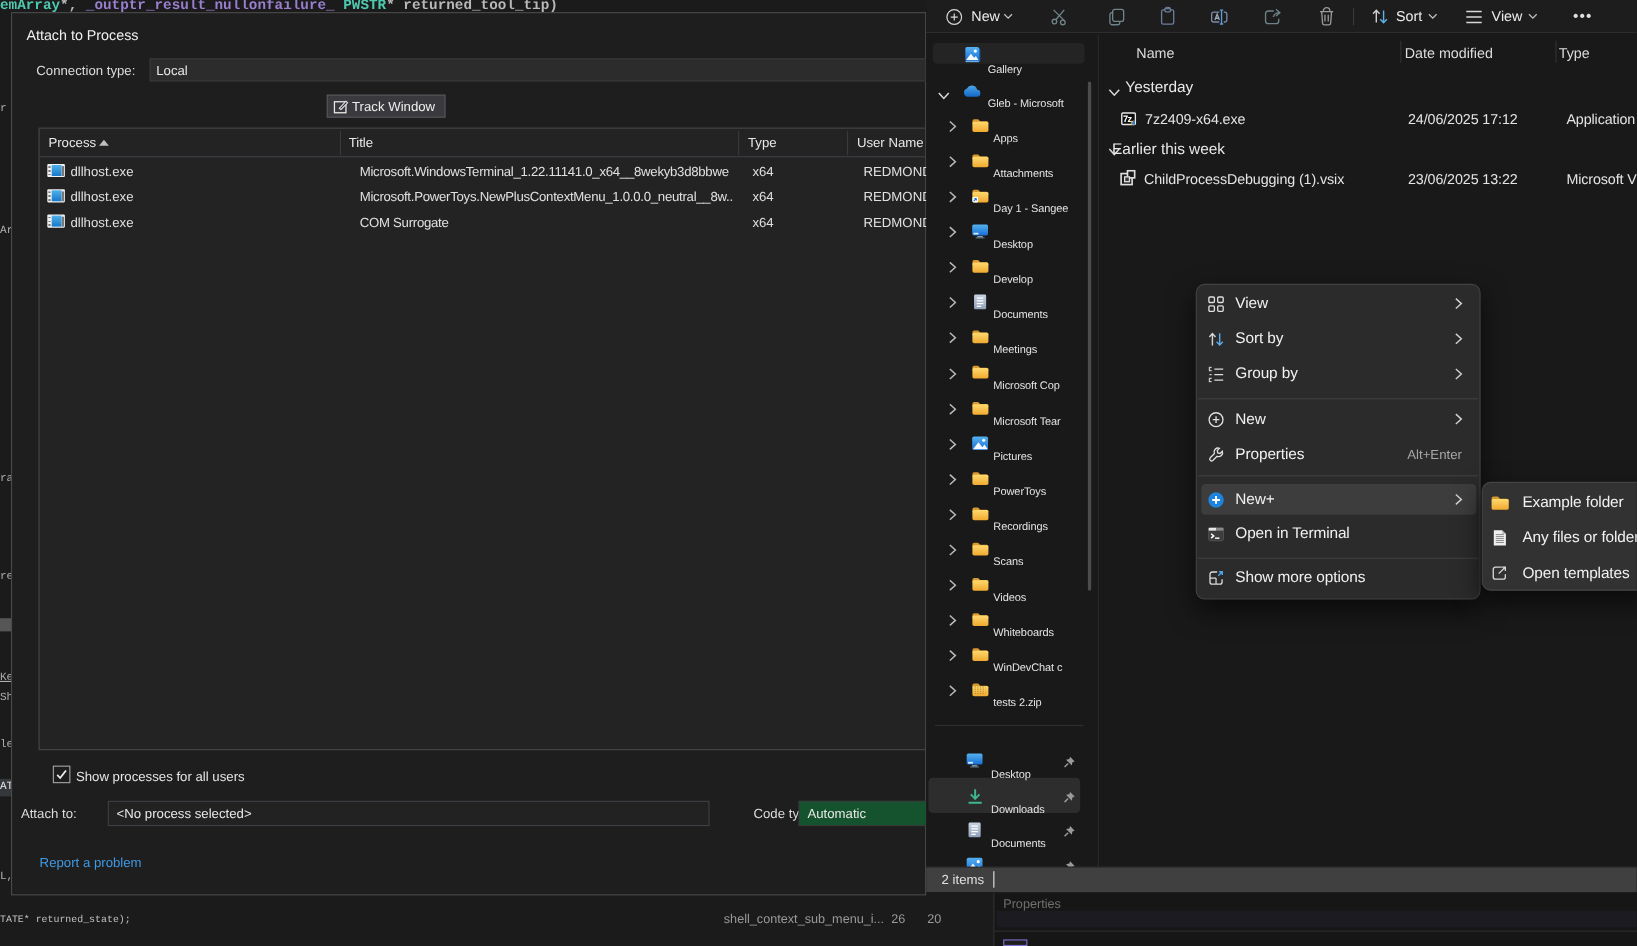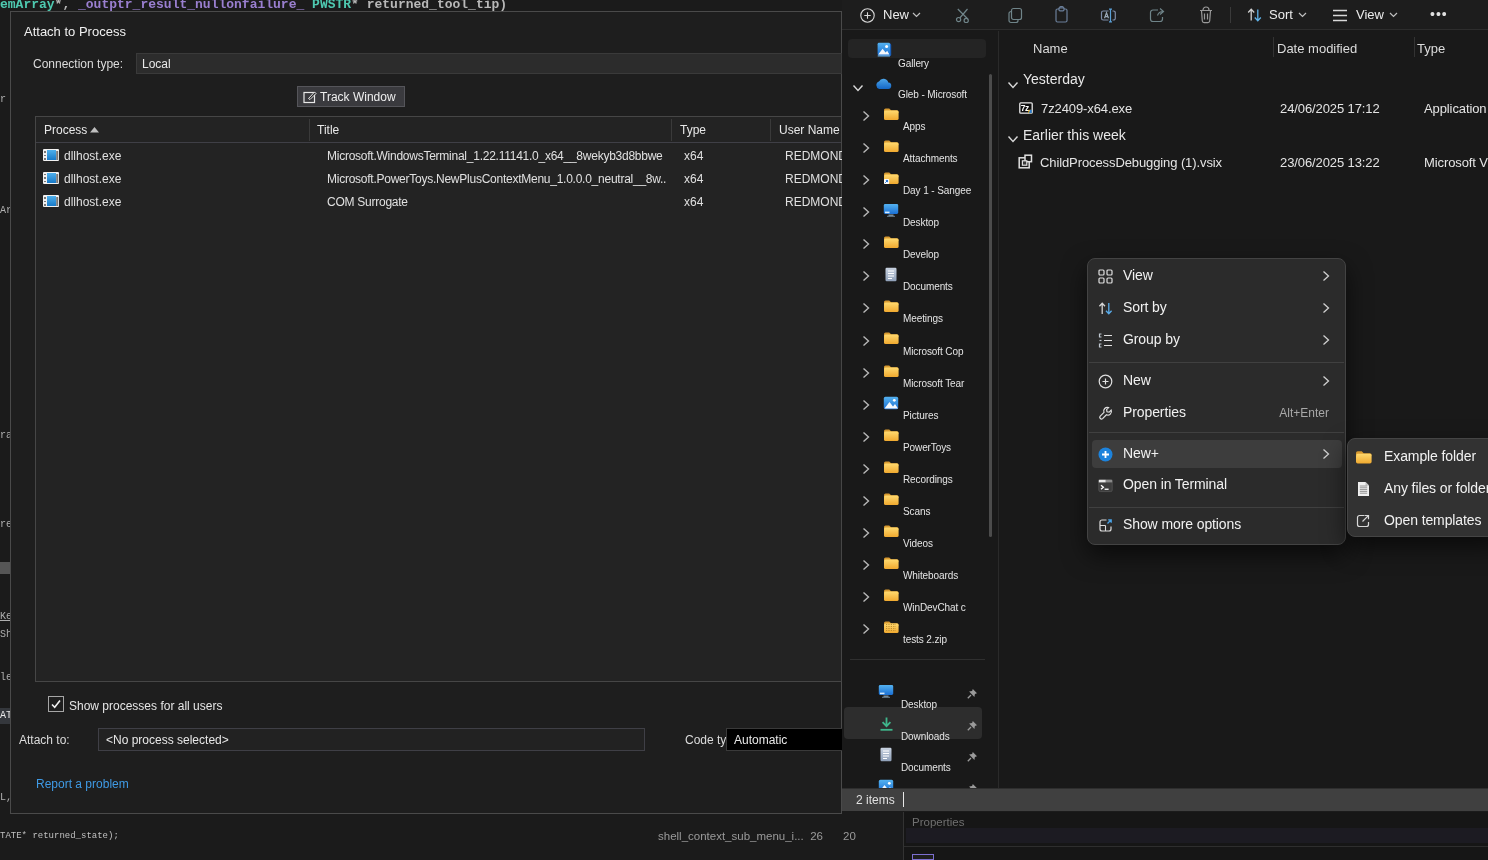--- a/index.html
+++ b/index.html
@@ -122,21 +122,21 @@
         <path d="M2 6.5 L4.7 9.3 L10 2.5" fill="none" stroke="#f0f0f0" stroke-width="1.6"></path>
       </svg>
   </div>
   <div class="abs lbl" style="left:58px;top:687px;color:#e5e5e5;">Show processes for all users</div>
 
   <div class="abs lbl" style="left:8px;top:721px;">Attach to:</div>
   <div class="abs" style="left:87px;top:716px;width:547px;height:23px;background:#222;border:1px solid #3f3f46;">
     <div class="abs" style="left:7px;top:4px;font-size:12px;color:#e8e8e8;">&lt;No process selected&gt;</div>
   </div>
   <div class="abs lbl" style="left:646px;top:721px;margin-left:28px;">Code type:</div>
-  <div class="abs" style="left:715px;top:716px;width:117px;height:23px;background:#000000;border:1px solid #3a3a3a;">
+  <div class="abs" style="left:715px;top:716px;width:117px;height:23px;background:#14532d;border:1px solid #3a3a3a;">
     <div class="abs" style="left:7px;top:4px;font-size:12px;color:#e8e8e8;">Automatic</div>
   </div>
   <div class="abs" style="left:25px;top:765px;font-size:12px;color:#3f9ae5;">Report a problem</div>
 </div>
 
 <div id="exp" class="abs">
   <div id="exptb" class="abs">
     <svg class="abs" style="left:18px;top:8px;" width="15" height="15" viewBox="0 0 15 15">
         <circle cx="7.5" cy="7.5" r="6.7" fill="none" stroke="#d8d8d8" stroke-width="1.1"></circle>
         <path d="M7.5 4.3 V10.7 M4.3 7.5 H10.7" stroke="#d8d8d8" stroke-width="1.1"></path>
@@ -443,21 +443,21 @@
           <text x="5.8" y="9.6" font-size="8.5" font-weight="bold" fill="#fff" text-anchor="middle" font-family="Liberation Sans" letter-spacing="-0.5">7z</text>
           <path d="M9.4 8.8 h3.4 v3.4 h-3.4 z" fill="#f2b824"></path>
           <path d="M11.1 8.8 h1.7 v3.4 h-2.9 z" fill="#2d7dd2"></path>
         </svg></div>
     <div class="abs fr" style="left:49px;top:70px;">7z2409-x64.exe</div>
     <div class="abs fr" style="left:288px;top:70px;">24/06/2025 17:12</div>
     <div class="abs fr" style="left:432px;top:70px;">Application</div>
     <div class="abs" style="left:15px;top:98px;"><svg width="12" height="8" viewBox="0 0 12 8">
           <path d="M1.5 1.5 L6 6.5 L10.5 1.5" fill="none" stroke="#d8d8d8" stroke-width="1.4"></path>
         </svg></div>
-    <div class="abs" style="left:31px;top:96px;font-size:14px;color:#e8e8e8;">Earlier this week</div>
+    <div class="abs" style="left:19px;top:96px;font-size:14px;color:#e8e8e8;">Earlier this week</div>
     <div class="abs" style="left:26px;top:123px;"><svg width="15" height="15" viewBox="0 0 15 15">
           <g fill="none" stroke="#e0e0e0" stroke-width="1.5">
             <rect x="1.2" y="3.8" width="10" height="10"></rect>
             <rect x="7" y="1.2" width="6.5" height="6.5" fill="#191919"></rect>
             <rect x="4.4" y="6.8" width="4.4" height="4.4" fill="#3a3a3a" stroke-width="1.2"></rect>
           </g>
         </svg></div>
     <div class="abs fr" style="left:48px;top:124px;">ChildProcessDebugging (1).vsix</div>
     <div class="abs fr" style="left:288px;top:124px;">23/06/2025 13:22</div>
     <div class="abs fr" style="left:432px;top:124px;">Microsoft Visual S</div>

